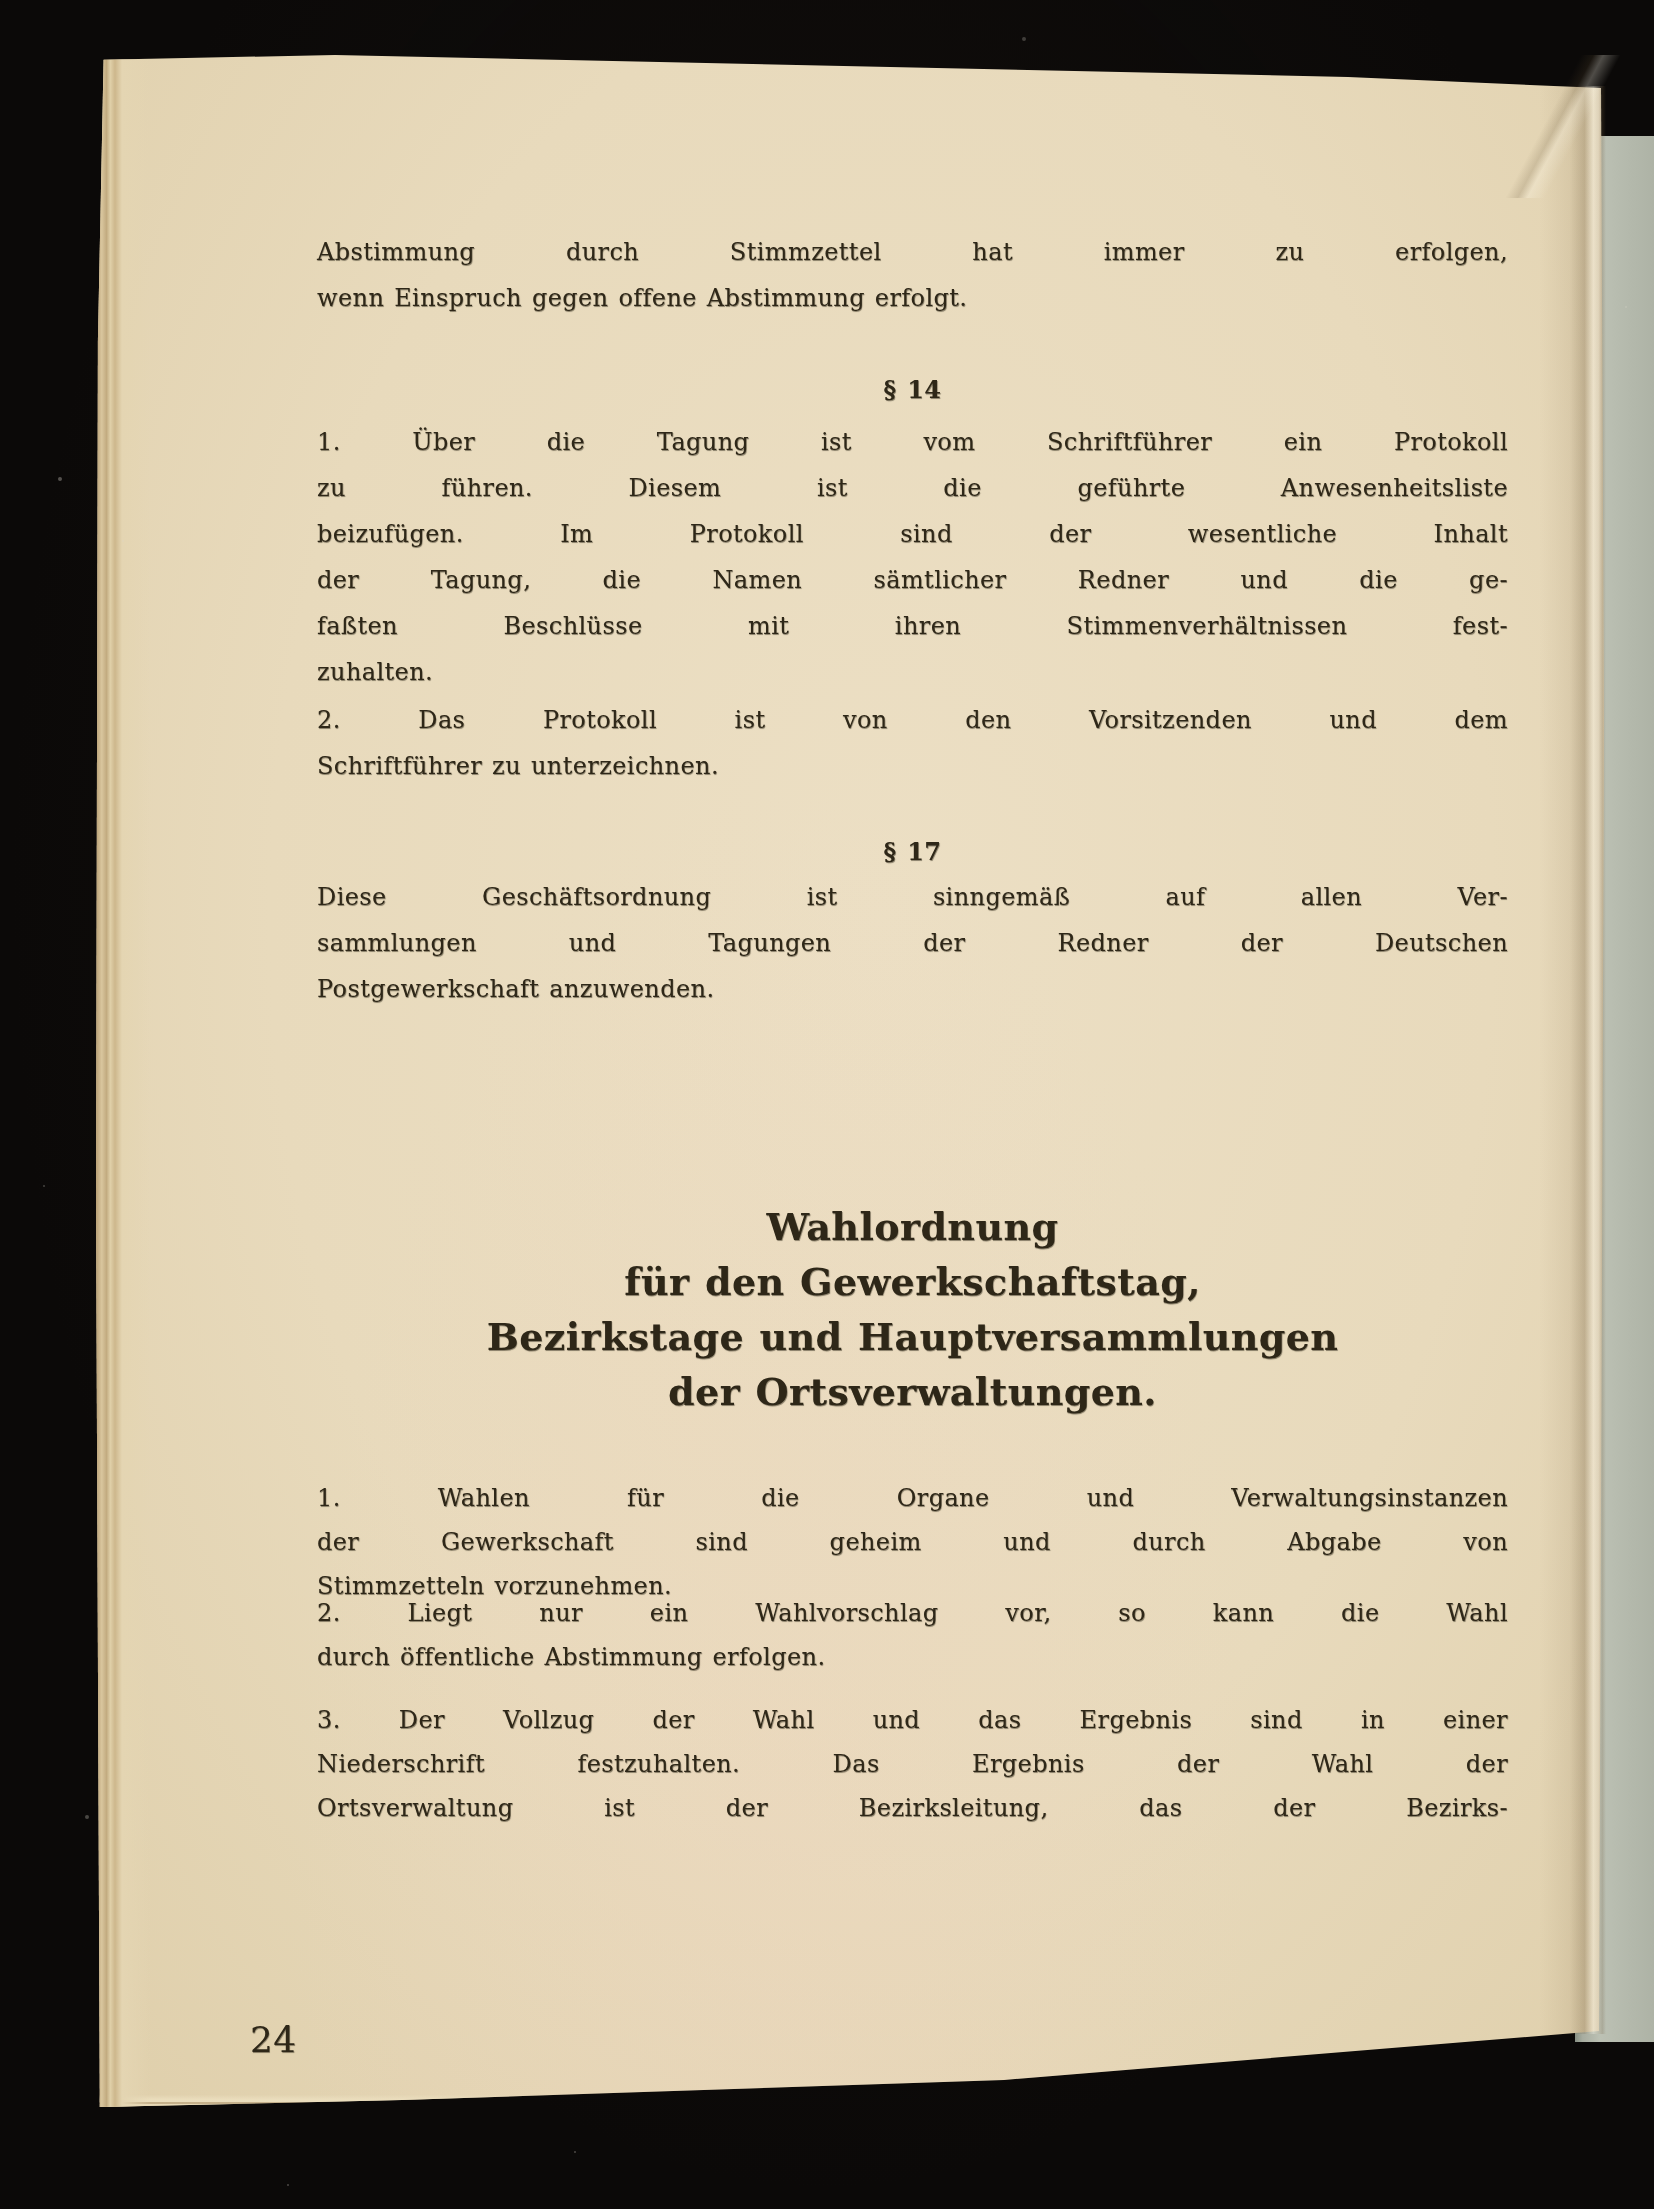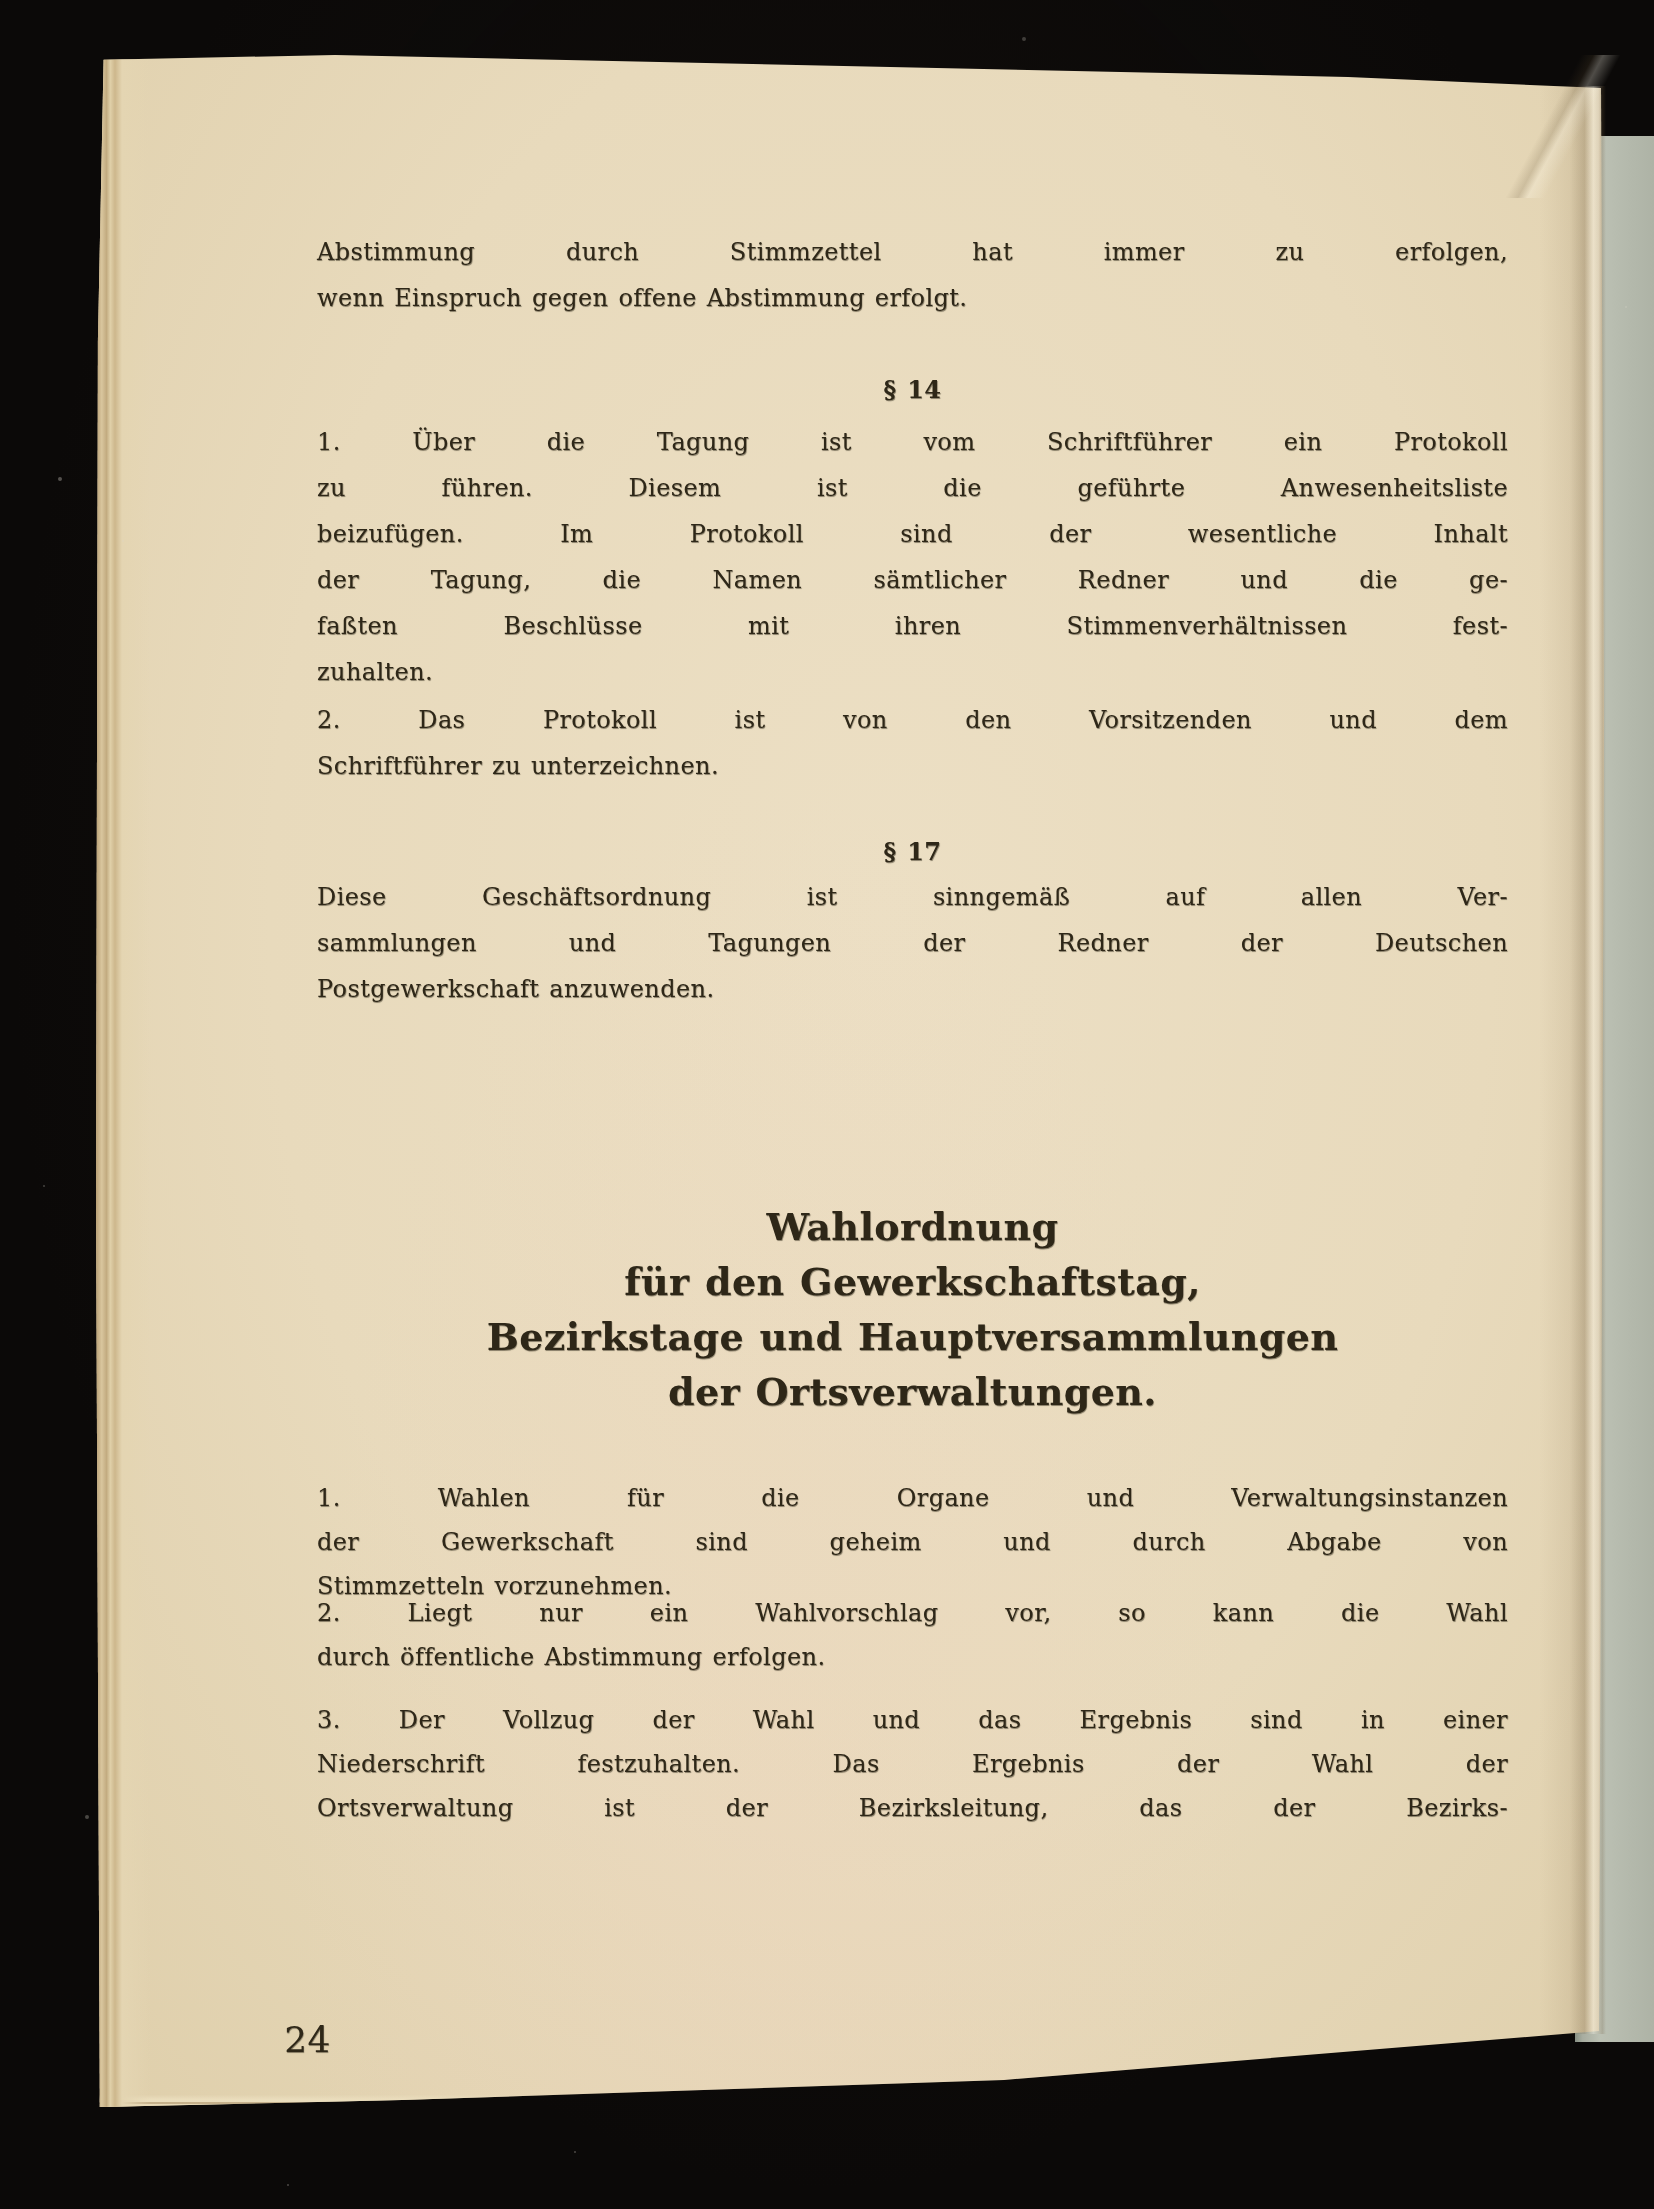--- a/index.html
+++ b/index.html
@@ -70,21 +70,21 @@
     text-shadow:0.6px 0.8px 0.7px rgba(46,39,24,.5);
   }
   .lh48 div{line-height:46px;}
   .lh46 div{line-height:44px;}
   .jl{text-align:justify;text-align-last:justify;}
   .ll{text-align:left;}
   .cl{text-align:center;}
   .head{text-align:center;font-weight:bold;}
   .title{font-weight:bold;font-size:38px;}
   .title div{line-height:55px;}
-  .pagenum{left:250px;width:115px;text-align:center;font-size:36px;}
+  .pagenum{left:250px;width:115px;text-align:left;font-size:36px;}
 </style>
 </head>
 <body>
 
 <div class="cover-edge"></div>
 <div class="page"></div>
 <div class="crease-right"></div>
 <div class="crease-corner"></div>
 <div class="speck"></div>
 

